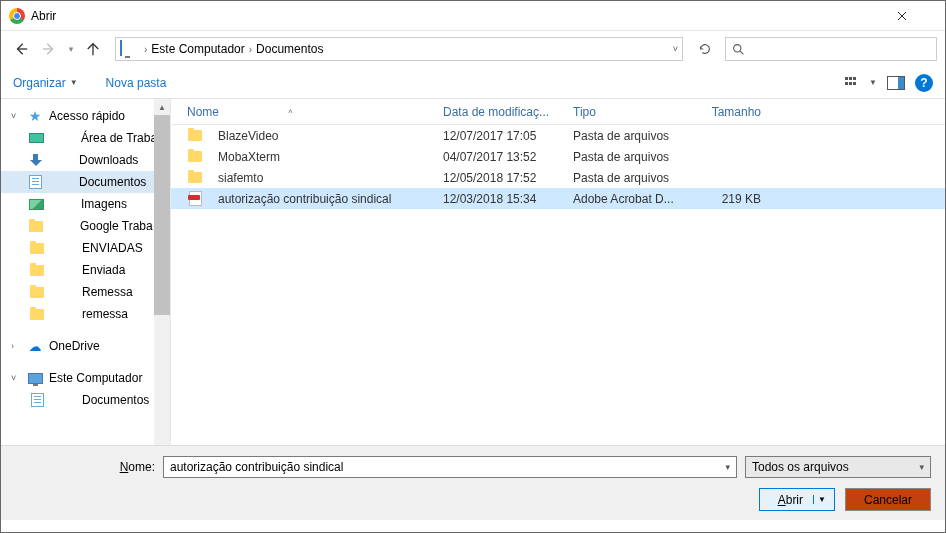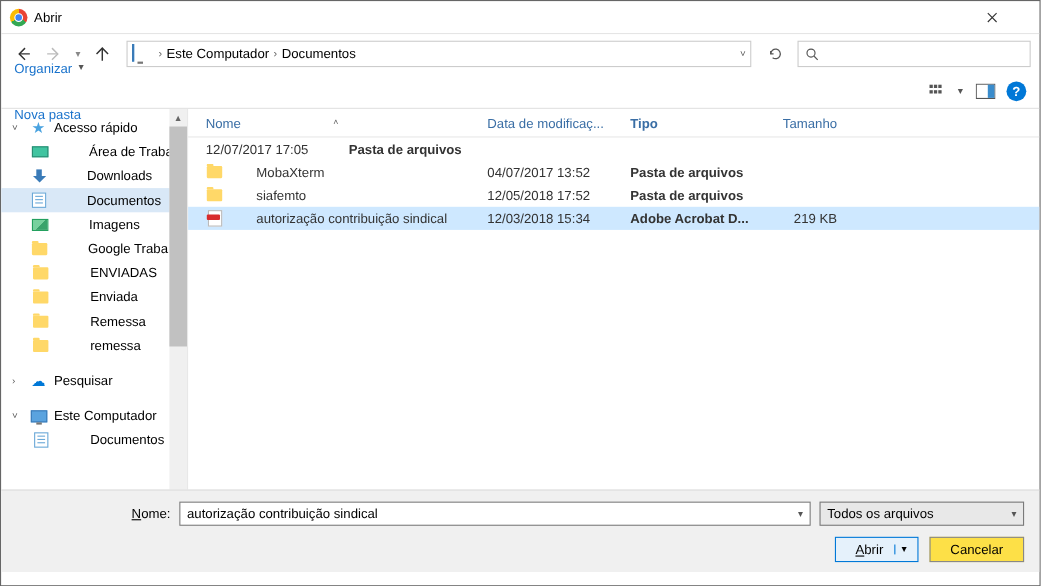--- a/index.html
+++ b/index.html
@@ -22,21 +22,21 @@
 .breadcrumb .sep { color: #666; margin: 0 4px; font-size: 10px; }
 .breadcrumb .crumb { color: #000; }
 .breadcrumb .dd { margin-left: auto; color: #555; font-size: 9px; }
 .refresh-btn { width: 24px; height: 24px; display: flex; align-items: center; justify-content: center; color: #555; margin-right: 4px; }
 .searchbox { width: 212px; height: 24px; border: 1px solid #ccc; display: flex; align-items: center; padding: 0 6px; background: #fff; }
 .searchbox input { border: none; outline: none; flex: 1; color: #777; background: transparent; }
 .searchbox .search-icon { color: #555; }
 
 
 .toolbar { height: 32px; display: flex; align-items: center; padding: 0 12px; gap: 28px; border-bottom: 1px solid #e1e1e1; }
-.toolbar .left { display: flex; gap: 28px; flex-direction: column; }
+.toolbar .left { display: flex; gap: 28px; }
 .toolbar .tool-item { color: #1a73cc; display: flex; align-items: center; gap: 4px; }
 .toolbar .right { margin-left: auto; display: flex; gap: 10px; align-items: center; }
 .toolbar .view-btn { display: flex; align-items: center; color: #555; }
 .toolbar .help-icon { width: 18px; height: 18px; border-radius: 50%; background: #0078d7; color: #fff; display: flex; align-items: center; justify-content: center; font-weight: bold; font-size: 12px; }
 
 
 .body { display: flex; height: 360px; }
 .sidebar { width: 170px; border-right: 1px solid #e8e8e8; padding-top: 6px; overflow: hidden; position: relative; }
 .sidebar-scrollbar { position: absolute; right: 0; top: 0; width: 16px; height: 100%; background: #f0f0f0; display: flex; flex-direction: column; }
 .sidebar-scrollbar .sbtn { height: 16px; display: flex; align-items: center; justify-content: center; color: #666; font-size: 8px; }
@@ -47,43 +47,43 @@
 .tree-item .expand { width: 10px; font-size: 9px; color: #555; }
 .tree-item .ticon { width: 16px; height: 16px; display: flex; align-items: center; justify-content: center; }
 .tree-item .pin { margin-left: auto; margin-right: 20px; color: #888; font-size: 10px; }
 .folder-icon { width: 14px; height: 11px; background: #ffd868; border-radius: 1px; position: relative; }
 .folder-icon::before { content:""; position:absolute; top:-2px; left:0; width:6px; height:2px; background:#ffd868; border-radius:1px 1px 0 0; }
 
 
 .filelist { flex: 1; position: relative; }
 .fl-header { display: flex; height: 26px; align-items: center; border-bottom: 1px solid #e8e8e8; color: #3a6ea5; padding-left: 10px; }
 .fl-header .col { padding: 0 6px; }
-.col-name { width: 256px; display:flex; align-items:center; gap:24px; }
+.col-name { width: 256px; display:flex; align-items:center; gap:9px; }
 .col-date { width: 130px; }
-.col-type { width: 120px; font-weight: bold; }
+.col-type { width: 120px; }
 .col-size { width: 80px; text-align: right; }
 .sort-ind { font-size: 8px; color: #666; margin-left: 60px; }
 .fl-row { display: flex; height: 21px; align-items: center; padding-left: 10px; color: #333; }
 .fl-row .col { padding: 0 6px; overflow: hidden; white-space: nowrap; text-overflow: ellipsis; }
 .fl-row.selected { background: #cee8ff; }
 .fl-row .ficon { width: 16px; height: 16px; margin-right: 6px; display:inline-flex; align-items:center; justify-content:center; }
 .fl-row .col-name { display: flex; align-items: center; }
 .pdf-icon { width:13px; height:15px; background:#fff; border:1px solid #bbb; position:relative; }
 .pdf-icon::after { content:""; position:absolute; top:3px; left:-2px; width:12px; height:5px; background:#d82c2c; border-radius:1px;}
 
 
 .footer { position: absolute; bottom: 12px; left: 0; right: 0; height: 75px; background: #f0f0f0; border-top: 1px solid #ddd; padding: 10px 14px; }
 .footer .row1 { display: flex; align-items: center; gap: 8px; }
 .footer .name-label { width: 140px; text-align: right; color: #000; }
 .footer .name-label u { text-decoration: underline; }
 .footer .name-input { flex: 1; height: 22px; border: 1px solid #7a7a7a; background: #fff; padding: 0 6px; display:flex; align-items:center; justify-content:space-between; }
 .footer .name-input input { border:none; outline:none; flex:1; background:transparent; }
 .footer .filter { width: 186px; height: 22px; border: 1px solid #7a7a7a; background: #e8e8e8; display: flex; align-items: center; padding: 0 6px; justify-content: space-between; }
 .footer .row2 { display: flex; justify-content: flex-end; gap: 10px; margin-top: 10px; }
-.footer .btn { height: 23px; border: 1px solid #888; background: #fde047; padding: 0 18px; display: flex; align-items: center; color: #000; min-width:72px; justify-content:center; }
+.footer .btn { height: 23px; border: 1px solid #888; background: #c2410c; padding: 0 18px; display: flex; align-items: center; color: #000; min-width:72px; justify-content:center; }
 .footer .btn.primary { border: 1px solid #0078d7; background: #e5f1fb; padding-right:4px; }
 .footer .btn.primary .split { border-left:1px solid #0078d7; margin-left:10px; padding:0 4px; font-size:8px; }
 
 
 svg { display: block; }
 
 
 .chrome { width:16px; height:16px; border-radius:50%; background: conic-gradient(#ea4335 0 120deg,#34a853 120deg 240deg,#fbbc05 240deg 360deg); position:relative; }
 .chrome::after { content:""; position:absolute; top:4px; left:4px; width:8px; height:8px; border-radius:50%; background:#4285f4; border:1.5px solid #fff; box-sizing:border-box;}
 
@@ -253,21 +253,21 @@
     <div class="tree-item child">
       <span class="ticon">
           <span class="folder-icon"></span>
         </span>
       <span>remessa</span>
     </div>
     <div style="height:10px;"></div>
     <div class="tree-item">
       <span class="expand">›</span>
       <span class="ticon cloud-icon">☁</span>
-      <span>Pesquisar</span>
+      <span>OneDrive</span>
     </div>
     <div style="height:10px;"></div>
     <div class="tree-item">
       <span class="expand">˅</span>
       <span class="ticon">
           <span class="monitor-icon"></span>
         </span>
       <span>Este Computador</span>
     </div>
     <div class="tree-item child">
@@ -289,20 +289,26 @@
       <div class="col col-name">
         <span>Nome</span>
         <span class="sort-ind">˄</span>
       </div>
       <div class="col col-date">Data de modificaç...</div>
       <div class="col col-type">Tipo</div>
       <div class="col col-size">Tamanho</div>
     </div>
     <div id="file-rows">
         <div class="fl-row">
+          <div class="col col-name">
+            <span class="ficon">
+              <span class="folder-icon"></span>
+            </span>
+            <span>BlazeVideo</span>
+          </div>
           <div class="col col-date">12/07/2017 17:05</div>
           <div class="col col-type">Pasta de arquivos</div>
           <div class="col col-size"></div>
         </div>
         <div class="fl-row">
           <div class="col col-name">
             <span class="ficon">
               <span class="folder-icon"></span>
             </span>
             <span>MobaXterm</span>

